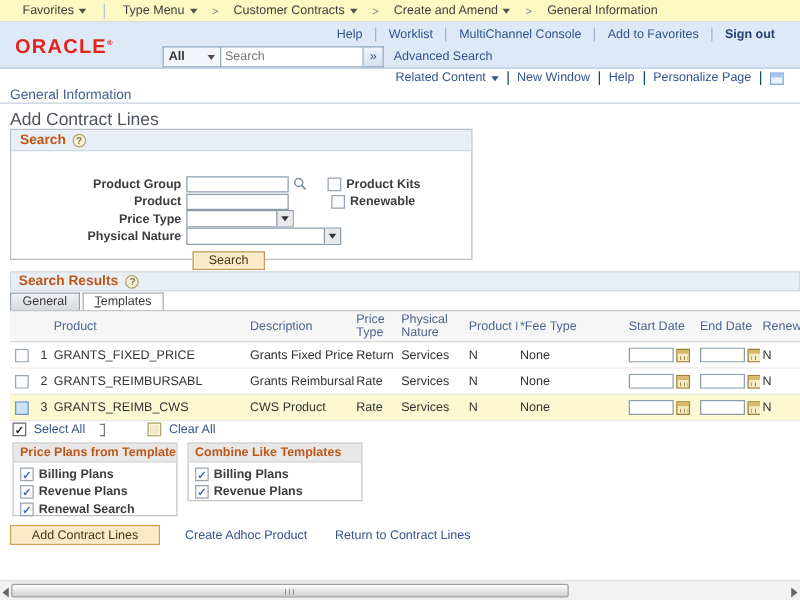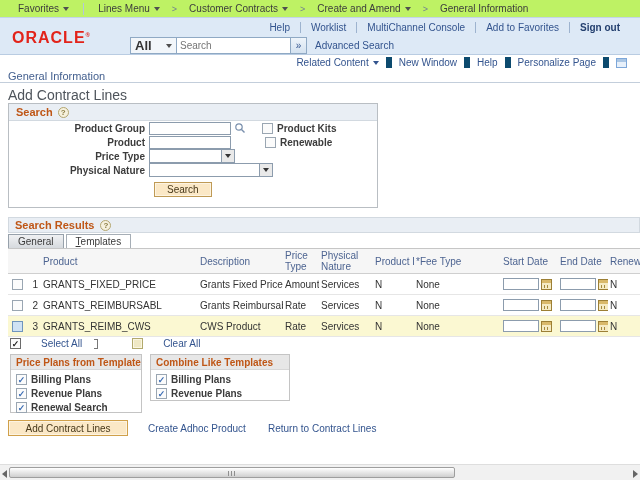--- a/index.html
+++ b/index.html
@@ -7,21 +7,21 @@
   #app {
     position:relative; width:640px; height:480px; overflow:hidden;
     background:#fff; font-family:"Liberation Sans", sans-serif;
     font-size:11px; color:#333;
   }
   a, .link { color:#33548e; text-decoration:none; cursor:pointer; }
 
   
   .crumbbar {
     position:absolute; top:0; left:0; width:640px; height:18px;
-    background:#bef264; border-bottom:1px solid #c3d4e8;
+    background:#fef9c3; border-bottom:1px solid #c3d4e8;
     display:flex; align-items:center; padding-left:10px;
     font-size:10px; color:#3d3d3d;
   }
   .crumb { display:flex; align-items:center; gap:4px; padding:0 8px; cursor:pointer; }
   .caret { width:0; height:0; border-left:3px solid transparent; border-right:3px solid transparent; border-top:4px solid #4f4f4f; display:inline-block; }
   .crumb-sep { color:#6f7f90; font-size:9px; padding:0 4px; }
   .crumb-divider { width:1px; height:12px; background:#b4c6da; margin:0 6px; }
 
   
   .header {
@@ -31,32 +31,32 @@
   .logo { position:absolute; left:12px; top:11px; font-size:16px; font-weight:bold; color:#e2231a; letter-spacing:1px; cursor:default; }
   .logo sup { font-size:6px; }
   .navlinks { position:absolute; top:4px; right:10px; display:flex; align-items:center; font-size:10px; }
   .navlinks .nav-item { padding:0 10px; border-right:1px solid #9db3cf; }
   .navlinks .nav-item:last-child { border-right:none; }
   .nav-signout { font-weight:bold; color:#24406f; }
   .searchbar { position:absolute; left:130px; top:19px; height:17px; display:flex; align-items:center; }
   .scopebox {
     height:17px; width:46px; background:#f2f6fa; border:1px solid #8fa9c4; border-right:none;
     display:flex; align-items:center; justify-content:space-between; padding:0 4px;
-    font-size:13px; font-weight:bold; color:#333; cursor:pointer;
+    font-size:10px; font-weight:bold; color:#333; cursor:pointer;
   }
   .searchinput { height:17px; width:115px; border:1px solid #8fa9c4; font-size:10px; padding:0 3px; color:#444; font-family:"Liberation Sans",sans-serif; }
   .gobtn {
     height:17px; width:16px; background:linear-gradient(#eef4fa,#d4e2f0); border:1px solid #8fa9c4; border-left:none;
     color:#33548e; font-size:10px; text-align:center; line-height:15px; cursor:pointer;
   }
   .advsearch { margin-left:8px; font-size:10px; }
 
   
   .toolbar { position:absolute; top:57px; right:6px; display:flex; align-items:center; font-size:10px; }
-  .toolbar .tb-item { padding:0 7px; border-right:6px solid #0c4a6e; display:flex; align-items:center; gap:4px; }
+  .toolbar .tb-item { padding:0 7px; border-right:1px solid #0c4a6e; display:flex; align-items:center; gap:4px; }
   .toolbar .tb-item:last-child { border-right:none; }
   .grid-icon { width:11px; height:10px; border:1px solid #7da7d9; background:#e7f0fa; display:inline-block; position:relative; }
   .grid-icon::before { content:""; position:absolute; top:0; left:0; right:0; height:3px; background:#aac6e4; }
 
   
   .pg-crumb-title { position:absolute; top:70px; left:8px; font-size:11px; color:#44608f; }
   .pg-rule { position:absolute; top:82px; left:0; width:640px; border-top:1px solid #c3cedb; }
   .pg-title { position:absolute; top:87px; left:8px; font-size:14px; color:#4e545b; }
 
   
@@ -65,21 +65,21 @@
     height:17px; background:#e9eef4; border-bottom:1px solid #d2d9e0;
     display:flex; align-items:center; padding-left:7px; gap:5px;
     font-weight:bold; color:#bf5616; font-size:11px;
   }
   .help-icon {
     width:11px; height:11px; border-radius:50%; border:1px solid #b3a670; background:#f6f1dd;
     color:#8a7c42; font-size:8px; font-weight:bold; text-align:center; line-height:10px; display:inline-block; cursor:pointer;
   }
 
   
-  .sform { padding-top:0; display:flex; flex-direction:column; }
+  .sform { padding-top:19px; display:flex; flex-direction:column; }
   .frow { display:flex; align-items:center; height:14px; }
   .flabel { width:140px; text-align:right; font-weight:bold; font-size:10px; color:#3c3c3c; padding-right:4px; }
   .tinput { width:82px; height:13px; border:1px solid #8c9cad; background:#fff; font-size:10px; padding:0 2px; font-family:"Liberation Sans",sans-serif; }
   .mag { margin-left:3px; cursor:pointer; display:inline-flex; }
   .cbgroup { display:flex; align-items:center; gap:4px; margin-left:16px; }
   .cb { width:11px; height:11px; border:1px solid #9aa6b2; background:#fbfbfb; display:inline-block; text-align:center; line-height:10px; font-size:9px; cursor:pointer; }
   .cb.checked-blue { color:#3a6cb4; font-weight:bold; }
   .cb.checked-dark { color:#1c1c1c; font-weight:bold; border-color:#6b6b6b; }
   .cb-label { font-weight:bold; font-size:10px; color:#3c3c3c; }
   .ddbox { height:14px; border:1px solid #8c9cad; background:#fff; display:flex; cursor:pointer; }
@@ -130,21 +130,21 @@
   .date-input { width:36px; height:12px; border:1px solid #8c9cad; background:#fff; font-size:9px; padding:0 1px; font-family:"Liberation Sans",sans-serif; }
   .cal-icon {
     width:11px; height:11px; border:1px solid #9c7f35; background:#f5ebc4; display:inline-block; position:relative; cursor:pointer; flex:0 0 auto;
   }
   .cal-icon::before { content:""; position:absolute; top:0; left:0; right:0; height:3px; background:#d9b96a; }
   .cal-icon::after { content:""; position:absolute; left:2px; top:5px; width:6px; height:3px;
     background:repeating-linear-gradient(90deg,#a58a3c 0 1px,transparent 1px 3px); }
 
   
   .sel-row { position:absolute; top:338px; left:10px; display:flex; align-items:center; font-size:10px; }
-  .sel-row .lbl { margin-left:20px; }
+  .sel-row .lbl { margin-left:6px; }
   .bracket-artifact { width:4px; height:10px; border-top:1px solid #777; border-right:1px solid #777; border-bottom:1px solid #777; margin-left:12px; }
   .clear-icon { width:11px; height:11px; background:#efe8c4; border:1px solid #b2a96c; box-shadow:inset 0 0 0 1px #faf6e2; margin-left:34px; cursor:pointer; }
 
   
   .plan-box { position:absolute; border:1px solid #c4c4c4; background:#fff; }
   .plan-head { height:15px; background:#e7e7e7; display:flex; align-items:center; padding-left:5px;
     font-weight:bold; color:#bf5616; font-size:10px; border-bottom:1px solid #d7d7d7; }
   .plan-items { padding:4px 0 0 5px; display:flex; flex-direction:column; gap:3px; }
   .plan-item { display:flex; align-items:center; gap:4px; }
   .plan-item .cb-label { font-size:10px; }
@@ -173,21 +173,21 @@
 
 <div id="app">
 
   <div class="crumbbar">
     <span class="crumb">
       <span>Favorites</span>
       <span class="caret"></span>
     </span>
     <span class="crumb-divider"></span>
     <span class="crumb">
-      <span>Lines Menu</span>
+      <span>Type Menu</span>
       <span class="caret"></span>
     </span>
     <span class="crumb-sep">&gt;</span>
     <span class="crumb">
       <span>Customer Contracts</span>
       <span class="caret"></span>
     </span>
     <span class="crumb-sep">&gt;</span>
     <span class="crumb">
       <span>Create and Amend</span>
@@ -319,21 +319,21 @@
         <span class="g-cell c-ren">Renewable</span>
       </div>
 
       <div class="g-row g-body-row">
         <span class="g-cell c-sel">
             <span class="row-cb"></span>
           </span>
         <span class="g-cell c-num">1</span>
         <span class="g-cell c-prod">GRANTS_FIXED_PRICE</span>
         <span class="g-cell c-desc">Grants Fixed Price</span>
-        <span class="g-cell c-pt">Amount</span>
+        <span class="g-cell c-pt">Return</span>
         <span class="g-cell c-pn">Services</span>
         <span class="g-cell c-kit">N</span>
         <span class="g-cell c-fee">None</span>
         <span class="g-cell c-sd">
             <input class="date-input" type="text" value="" style="">
             <span class="cal-icon"></span>
           </span>
         <span class="g-cell c-ed">
             <input class="date-input" type="text" value="" style="">
             <span class="cal-icon"></span>

